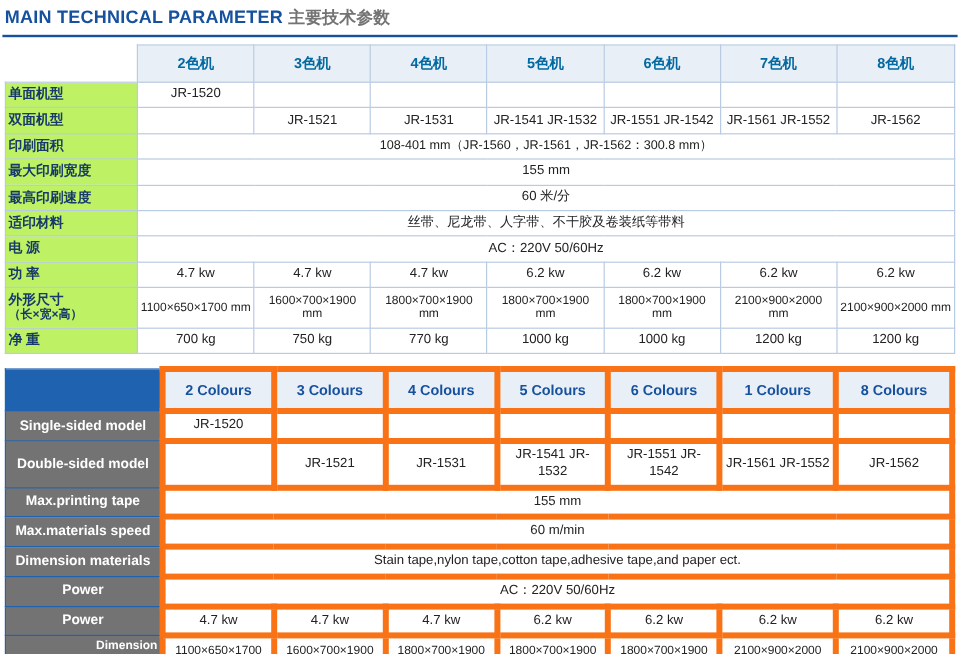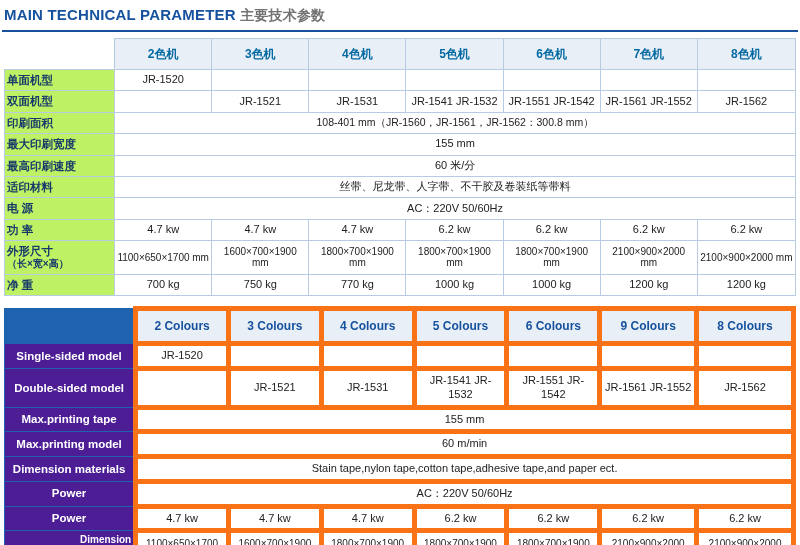--- a/index.html
+++ b/index.html
@@ -96,21 +96,21 @@
     border: 1px solid #1f63b0;
   }
   .t2 .hdr {
     background: #e9eff7;
     font-weight: bold;
     font-size: 12px;
     color: #16519e;
     height: 24px;
   }
   .t2 .rowlabel {
-    background: #4c1d95;
+    background: #737373;
     color: #ffffff;
     font-weight: bold;
     font-size: 11.5px;
     border: 1px solid #1f63b0;
     text-align: center;
   }
   .t2 td.cell {
     background: #ffffff;
     color: #222;
   }
@@ -253,21 +253,21 @@
         <col style="width:96px">
     </colgroup>
     <thead>
       <tr>
         <td class="corner"></td>
         <td class="hdr">2 Colours</td>
         <td class="hdr">3 Colours</td>
         <td class="hdr">4 Colours</td>
         <td class="hdr">5 Colours</td>
         <td class="hdr">6 Colours</td>
-        <td class="hdr">9 Colours</td>
+        <td class="hdr">1 Colours</td>
         <td class="hdr">8 Colours</td>
       </tr>
     </thead>
     <tbody>
 
       <tr>
         <td class="rowlabel">Single-sided model</td>
         <td class="cell">JR-1520</td>
         <td class="cell"></td>
         <td class="cell"></td>
@@ -288,21 +288,21 @@
         <td class="cell">JR-1562</td>
       </tr>
 
 
       <tr>
         <td class="rowlabel">Max.printing tape</td>
         <td class="cell" colspan="7">155 mm</td>
       </tr>
 
       <tr>
-        <td class="rowlabel">Max.printing model</td>
+        <td class="rowlabel">Max.materials speed</td>
         <td class="cell" colspan="7">60 m/min</td>
       </tr>
 
       <tr>
         <td class="rowlabel">Dimension materials</td>
         <td class="cell" colspan="7">Stain tape,nylon tape,cotton tape,adhesive tape,and paper ect.</td>
       </tr>
 
       <tr>
         <td class="rowlabel">Power</td>

